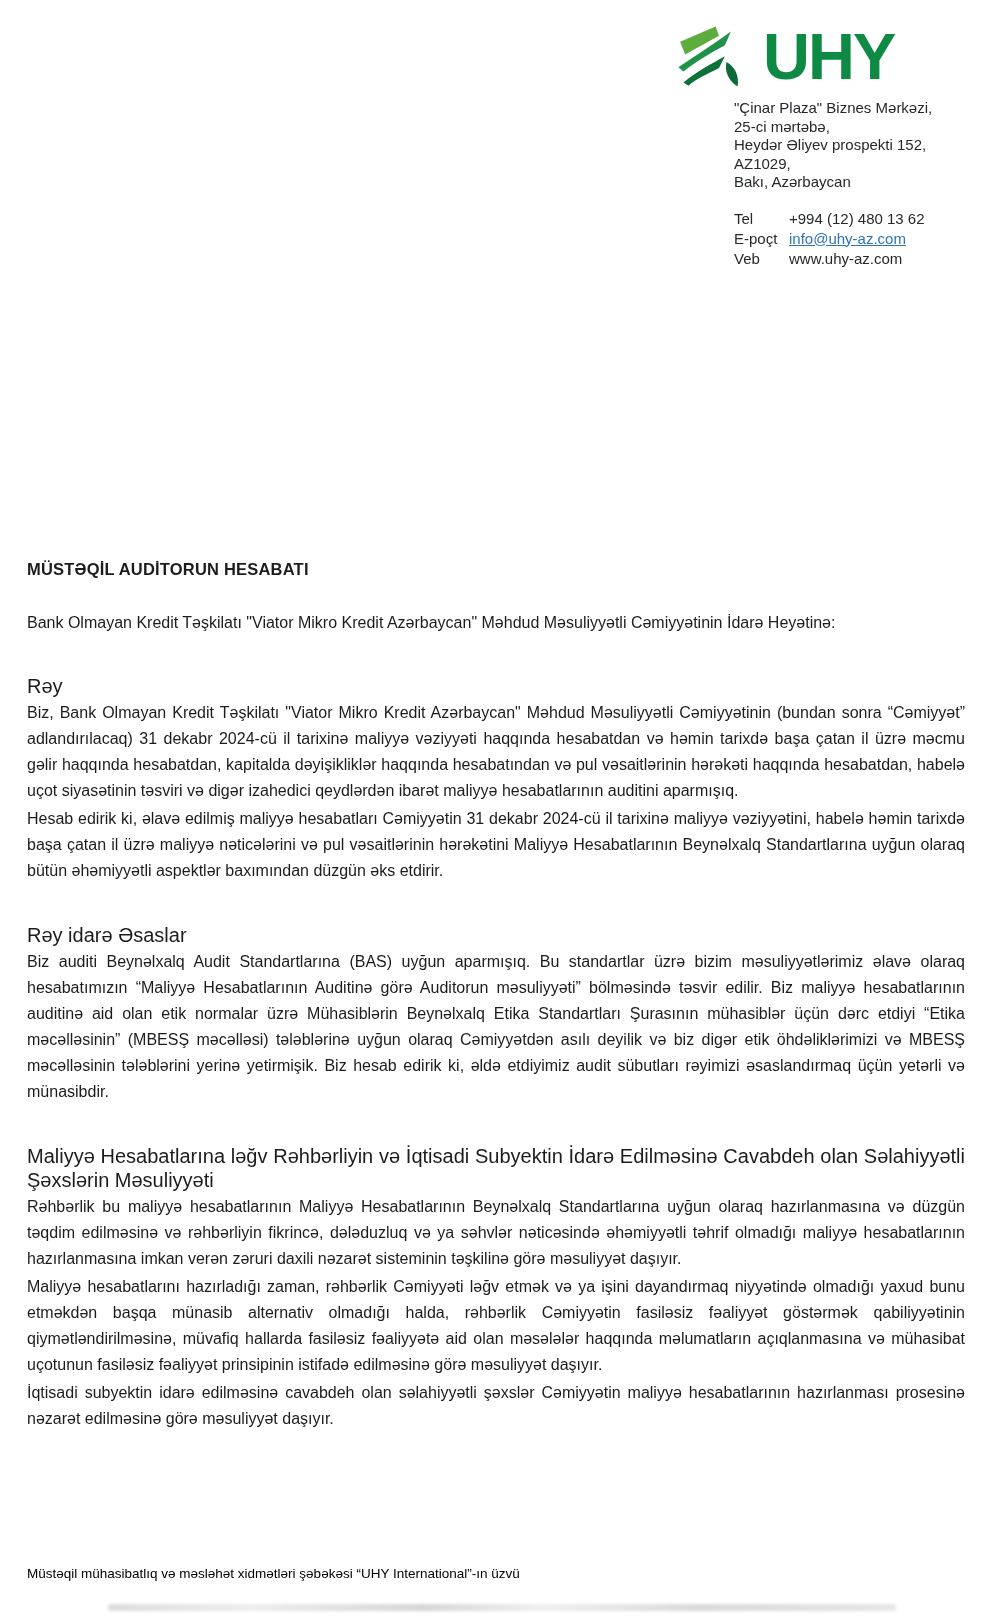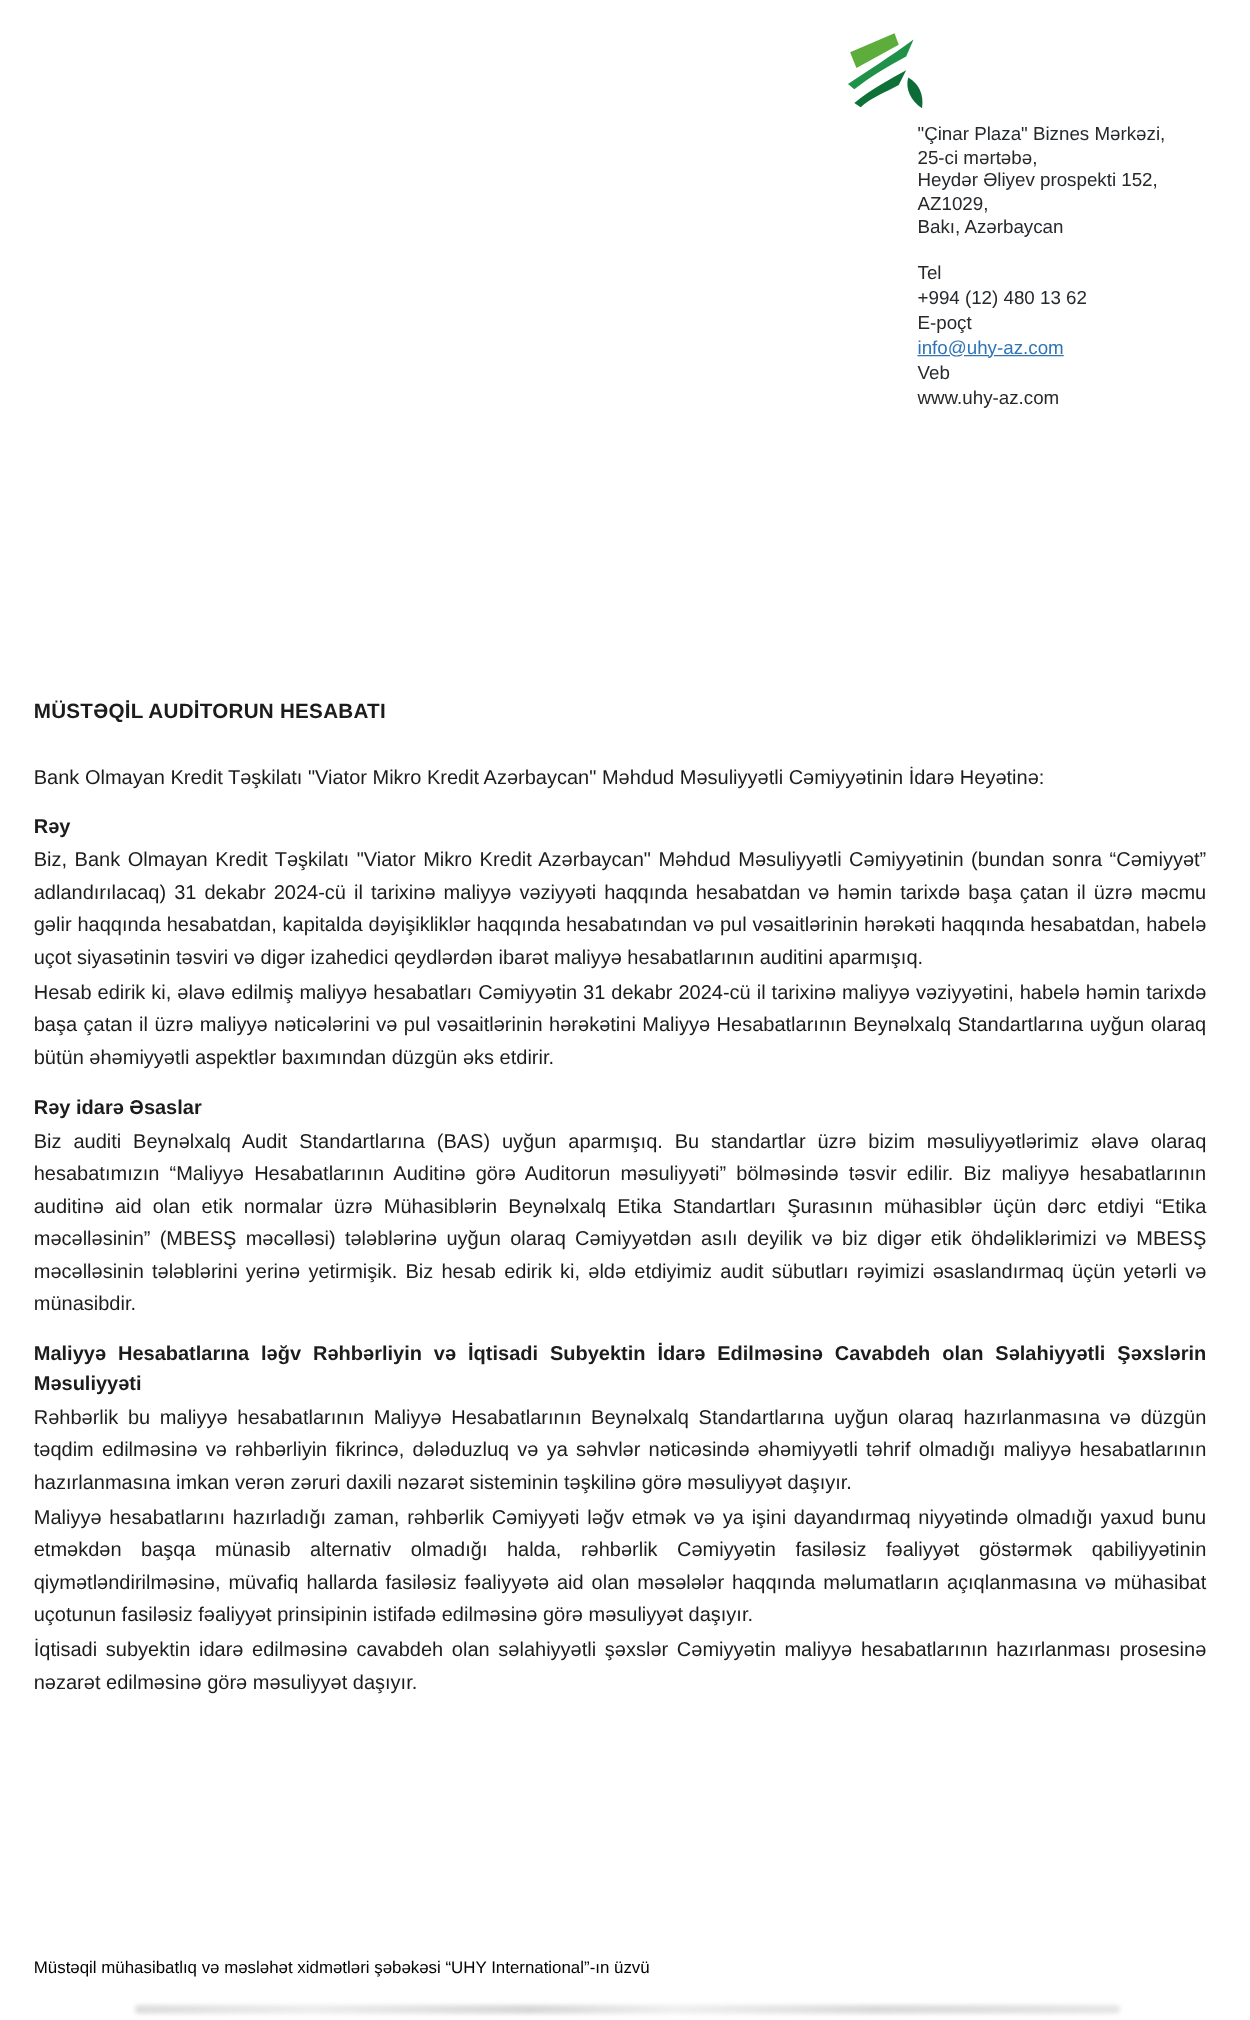--- a/index.html
+++ b/index.html
@@ -9,28 +9,28 @@
   }
   
   .letterhead{position:absolute;top:24px;left:676px;width:310px;}
   .logo-row{display:flex;align-items:center;}
   .logo-mark{width:86px;height:66px;flex:0 0 auto;margin-right:1px;}
   .logo-text{
     font-size:65px;font-weight:bold;color:#0f8a45;letter-spacing:-2px;line-height:66px;
   }
   .address{margin:9px 0 0 58px;font-size:15px;line-height:18.5px;color:#26292c;}
   .contact{margin:17px 0 0 58px;font-size:15px;line-height:20px;color:#26292c;}
-  .contact .row{display:flex;flex-direction:column;}
+  .contact .row{display:flex;}
   .contact .lbl{width:55px;flex:0 0 auto;}
   .email-link{color:#2e74b5;text-decoration:underline;cursor:pointer;}
   
   .main{position:absolute;top:560px;left:27px;width:938px;}
   .doc-title{font-size:16.5px;font-weight:bold;margin:0;letter-spacing:.2px;}
   .addressee{margin:32px 0 0;font-size:16px;line-height:24px;}
-  .sec-heading{font-size:16px;font-weight:bold;margin:15px 0 0;line-height:24px;text-align:justify;}
+  .sec-heading{font-size:20px;font-weight:normal;margin:39px 0 0;line-height:24px;text-align:justify;}
   .body-par{margin:2px 0 0;font-size:16px;line-height:26px;text-align:justify;}
   
   .footer{position:absolute;left:27px;top:1566px;font-size:13.5px;color:#000000;}
   .scan-smudge{
     position:absolute;left:108px;top:1604px;width:788px;height:7px;border-radius:3px;
     background:linear-gradient(90deg,
       rgba(130,130,130,.28) 0%, rgba(130,130,130,.14) 18%,
       rgba(120,120,120,.30) 40%, rgba(130,130,130,.12) 55%,
       rgba(120,120,120,.28) 75%, rgba(130,130,130,.20) 100%);
     filter:blur(1.6px);
@@ -42,20 +42,21 @@
 <div class="page">
 
   <header class="letterhead">
     <div class="logo-row">
       <svg class="logo-mark" viewBox="0 0 100 78" xmlns="http://www.w3.org/2000/svg" aria-hidden="true">
         <path d="M4,21 L46,3 L50,14 L10,36 Z" fill="#5dad3c"></path>
         <path d="M2,51 C22,38 42,25 64,9 L57,25 C40,34 22,45 8,56 Z" fill="#1f9149"></path>
         <path d="M8,69 C25,55 41,47 57,38 L50,52 C37,59 22,65 14,73 Z" fill="#0d7138"></path>
         <path d="M59,45 C69,51 74,61 72,74 C61,67 56,55 59,45 Z" fill="#0c6b36"></path>
       </svg>
+      <span class="logo-text">UHY</span>
     </div>
 
     <div class="address">
       <div>"Çinar Plaza" Biznes Mərkəzi,</div>
       <div>25-ci mərtəbə,</div>
       <div>Heydər Əliyev prospekti 152,</div>
       <div>AZ1029,</div>
       <div>Bakı, Azərbaycan</div>
     </div>
 

